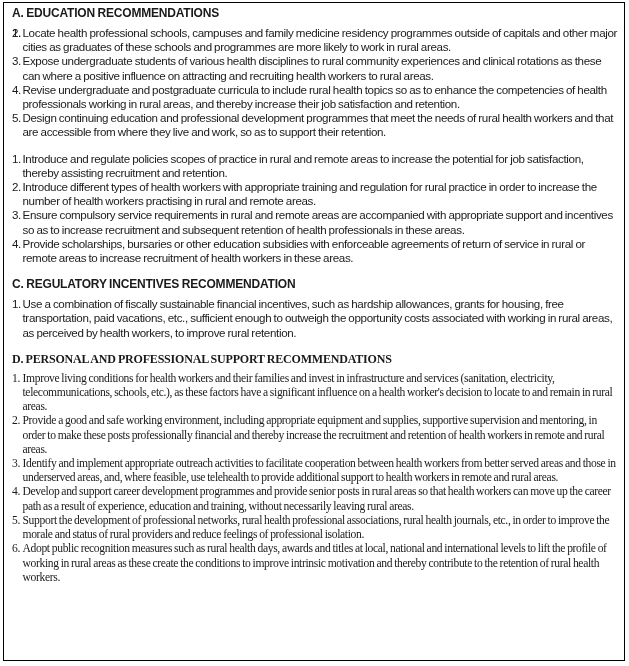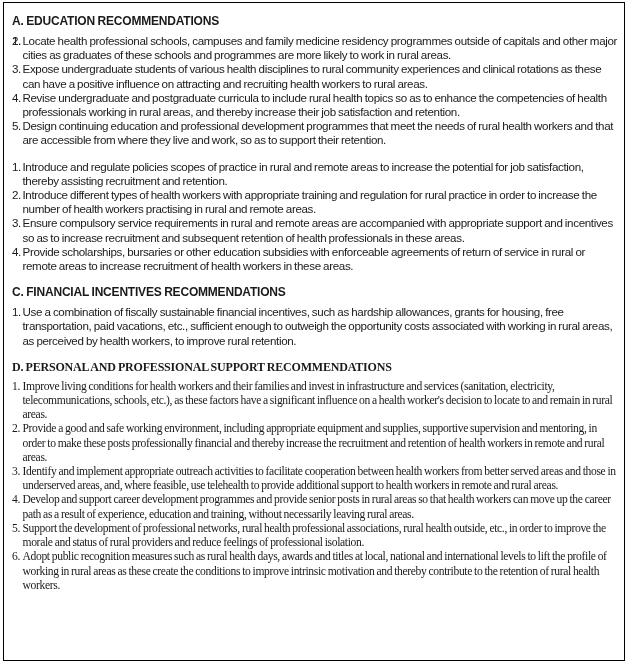--- a/index.html
+++ b/index.html
@@ -12,63 +12,63 @@
     color:#1a1a1a;
     font-size:11.6px;
     letter-spacing:-0.35px;
     word-spacing:-0.5px;
     line-height:14.2px;
   }
   .section { margin:0 0 12px 0; }
   .section:last-child { margin-bottom:0;font-family:Liberation Serif, serif; }
   .heading {
     font-weight:bold; font-size:12px; letter-spacing:-0.2px;
-    margin:8px 0 5px 0; line-height:15px;
+    margin:0 0 5px 0; line-height:15px;
   }
   ol.items { list-style:none; margin:0; padding:0; }
   ol.items li { position:relative; padding-left:10.5px; margin:0; }
   ol.items li .num { position:absolute; left:0; top:0; }
 </style>
 </head>
 <body>
 
 <div class="box">
 
   <div class="section">
     <div class="heading">A. EDUCATION RECOMMENDATIONS</div>
     <ol class="items">
       <li><span class="num">1.</span></li>
       <li><span class="num">2.</span><span>Locate health professional schools, campuses and family medicine residency programmes outside of capitals and other major cities as graduates of these schools and programmes are more likely to work in rural areas.</span></li>
-      <li><span class="num">3.</span><span>Expose undergraduate students of various health disciplines to rural community experiences and clinical rotations as these can have a positive influence on attracting and recruiting health workers to rural areas.</span></li>
+      <li><span class="num">3.</span><span>Expose undergraduate students of various health disciplines to rural community experiences and clinical rotations as these can where a positive influence on attracting and recruiting health workers to rural areas.</span></li>
       <li><span class="num">4.</span><span>Revise undergraduate and postgraduate curricula to include rural health topics so as to enhance the competencies of health professionals working in rural areas, and thereby increase their job satisfaction and retention.</span></li>
       <li><span class="num">5.</span><span>Design continuing education and professional development programmes that meet the needs of rural health workers and that are accessible from where they live and work, so as to support their retention.</span></li>
     </ol>
   </div>
 
   <div class="section">
     <ol class="items">
       <li><span class="num">1.</span><span>Introduce and regulate policies scopes of practice in rural and remote areas to increase the potential for job satisfaction, thereby assisting recruitment and retention.</span></li>
       <li><span class="num">2.</span><span>Introduce different types of health workers with appropriate training and regulation for rural practice in order to increase the number of health workers practising in rural and remote areas.</span></li>
       <li><span class="num">3.</span><span>Ensure compulsory service requirements in rural and remote areas are accompanied with appropriate support and incentives so as to increase recruitment and subsequent retention of health professionals in these areas.</span></li>
       <li><span class="num">4.</span><span>Provide scholarships, bursaries or other education subsidies with enforceable agreements of return of service in rural or remote areas to increase recruitment of health workers in these areas.</span></li>
     </ol>
   </div>
 
   <div class="section">
-    <div class="heading">C. FINANCIAL INCENTIVES RECOMMENDATIONS</div>
+    <div class="heading">C. REGULATORY INCENTIVES RECOMMENDATION</div>
     <ol class="items">
       <li><span class="num">1.</span><span>Use a combination of fiscally sustainable financial incentives, such as hardship allowances, grants for housing, free transportation, paid vacations, etc., sufficient enough to outweigh the opportunity costs associated with working in rural areas, as perceived by health workers, to improve rural retention.</span></li>
     </ol>
   </div>
 
   <div class="section">
     <div class="heading">D. PERSONAL AND PROFESSIONAL SUPPORT RECOMMENDATIONS</div>
     <ol class="items">
       <li><span class="num">1.</span><span>Improve living conditions for health workers and their families and invest in infrastructure and services (sanitation, electricity, telecommunications, schools, etc.), as these factors have a significant influence on a health worker's decision to locate to and remain in rural areas.</span></li>
       <li><span class="num">2.</span><span>Provide a good and safe working environment, including appropriate equipment and supplies, supportive supervision and mentoring, in order to make these posts professionally financial and thereby increase the recruitment and retention of health workers in remote and rural areas.</span></li>
       <li><span class="num">3.</span><span>Identify and implement appropriate outreach activities to facilitate cooperation between health workers from better served areas and those in underserved areas, and, where feasible, use telehealth to provide additional support to health workers in remote and rural areas.</span></li>
       <li><span class="num">4.</span><span>Develop and support career development programmes and provide senior posts in rural areas so that health workers can move up the career path as a result of experience, education and training, without necessarily leaving rural areas.</span></li>
-      <li><span class="num">5.</span><span>Support the development of professional networks, rural health professional associations, rural health outside, etc., in order to improve the morale and status of rural providers and reduce feelings of professional isolation.</span></li>
+      <li><span class="num">5.</span><span>Support the development of professional networks, rural health professional associations, rural health journals, etc., in order to improve the morale and status of rural providers and reduce feelings of professional isolation.</span></li>
       <li><span class="num">6.</span><span>Adopt public recognition measures such as rural health days, awards and titles at local, national and international levels to lift the profile of working in rural areas as these create the conditions to improve intrinsic motivation and thereby contribute to the retention of rural health workers.</span></li>
     </ol>
   </div>
 
 </div>
 
 </body></html>

